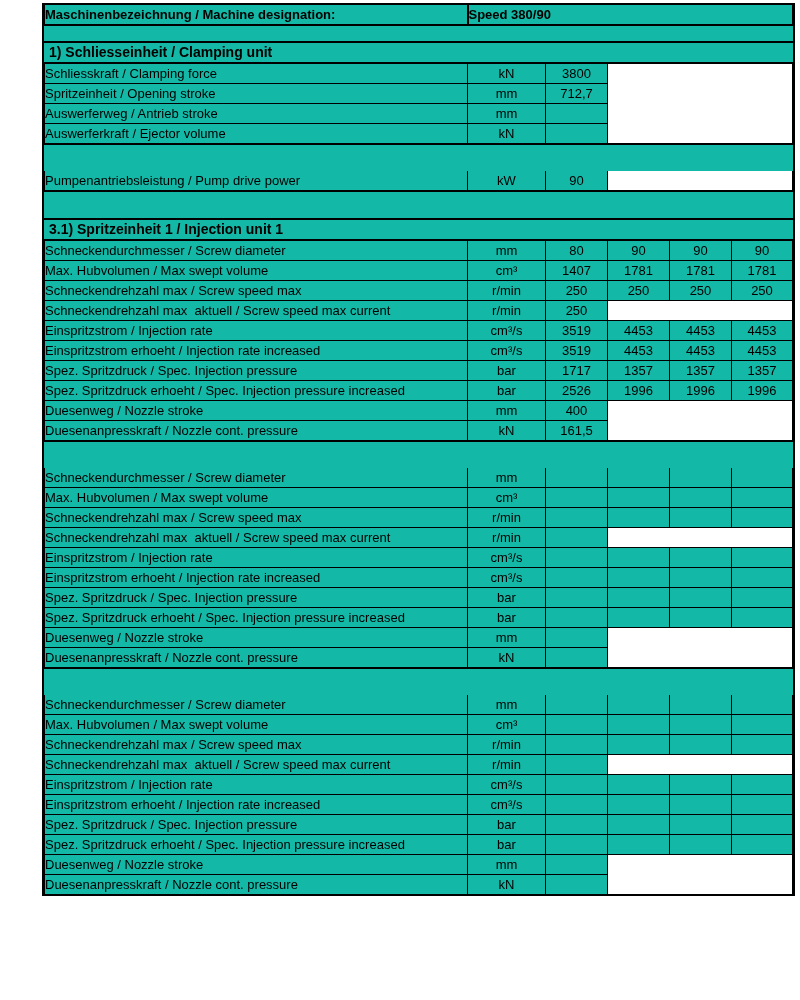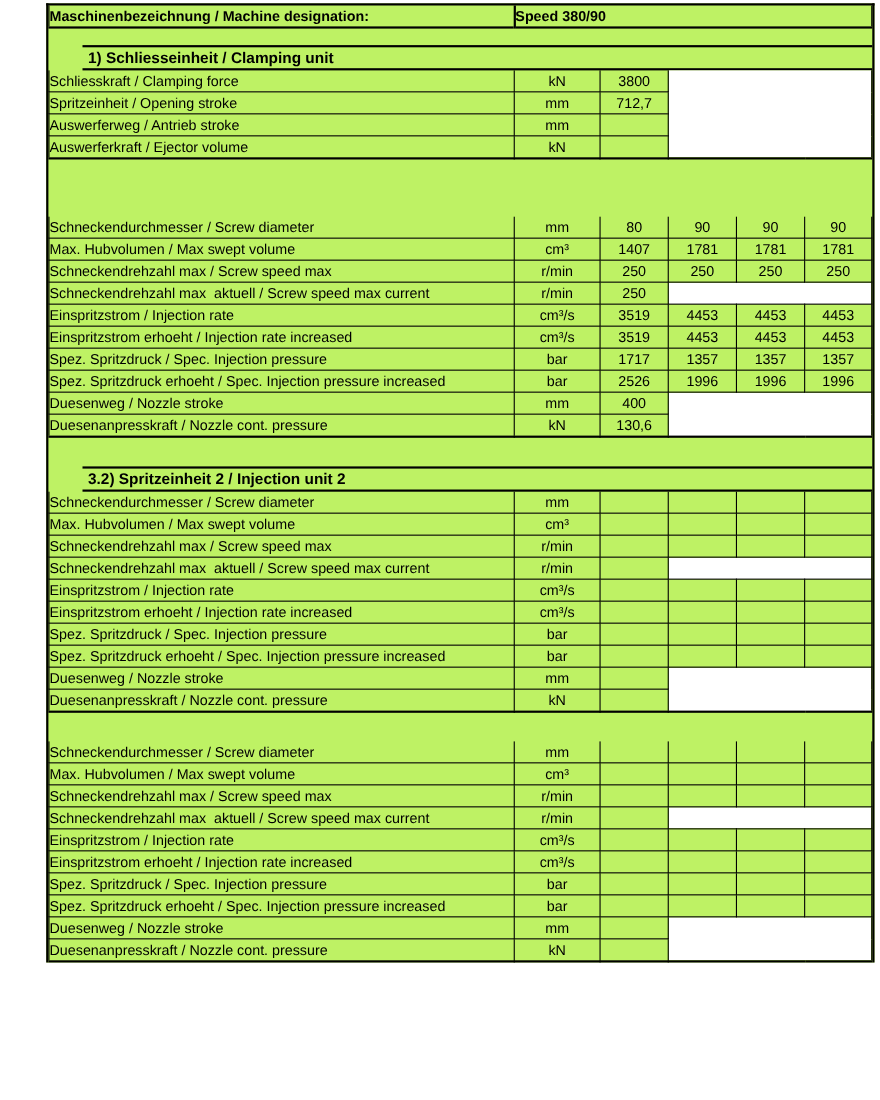--- a/index.html
+++ b/index.html
@@ -9,21 +9,21 @@
     width: 800px;
     height: 1000px;
     font-family: "Liberation Sans", sans-serif;
     color: #000;
   }
   .sheet {
     margin: 3px 0 0 42px;
     width: 749px;
     border: 2px solid #000;
     border-bottom: none;
-    background: #bef264;
+    background: #14b8a6;
   }
   table.t {
     border-collapse: collapse;
     table-layout: fixed;
     width: 100%;
     border-bottom: 2px solid #000;
   }
   table.t td {
     border: 1px solid #000;
     height: 19px;
@@ -43,21 +43,20 @@
   .hdr-table td.h1 { border-right: 2px solid #000; }
   .sec-hdr {
     border-top: 2px solid #000;
     border-bottom: 2px solid #000;
     font-weight: bold;
     font-size: 14px;
     height: 19px;
     line-height: 19px;
     padding-left: 5px;
     white-space: pre;
-    margin-left: 31px;
   }
   .spacer-sm { height: 15px; }
   .spacer    { height: 26px; }
 </style>
 </head>
 <body>
 
 <div class="sheet">
 
   <table class="t hdr-table">
@@ -104,21 +103,40 @@
             <td class="ctr"></td>
           </tr>
           <tr>
             <td class="lbl first">Auswerferkraft / Ejector volume</td>
             <td class="ctr">kN</td>
             <td class="ctr"></td>
           </tr>
         </tbody>
       </table>
       <div class="spacer"></div>
+      <table class="t">
+        <colgroup>
+          <col style="width: 423px;">
+          <col style="width: 78px;">
+          <col style="width: 62px;">
+          <col style="width: 62px;">
+          <col style="width: 62px;">
+          <col>
+        </colgroup>
+        <tbody>
+          <tr>
+            <td class="lbl first">Pumpenantriebsleistung / Pump drive power</td>
+            <td class="ctr">kW</td>
+            <td class="ctr">90</td>
+            <td class="blank last" colspan="3" rowspan="1"></td>
+          </tr>
+        </tbody>
+      </table>
       <div class="spacer"></div>
+      <div class="sec-hdr">3.1) Spritzeinheit 1 / Injection unit 1</div>
       <table class="t">
         <colgroup>
           <col style="width: 423px;">
           <col style="width: 78px;">
           <col style="width: 62px;">
           <col style="width: 62px;">
           <col style="width: 62px;">
           <col>
         </colgroup>
         <tbody>
@@ -186,26 +204,25 @@
           </tr>
           <tr>
             <td class="lbl first">Duesenweg / Nozzle stroke</td>
             <td class="ctr">mm</td>
             <td class="ctr">400</td>
             <td class="blank last" colspan="3" rowspan="2"></td>
           </tr>
           <tr>
             <td class="lbl first">Duesenanpresskraft / Nozzle cont. pressure</td>
             <td class="ctr">kN</td>
-            <td class="ctr">130,6</td>
+            <td class="ctr">161,5</td>
           </tr>
         </tbody>
       </table>
       <div class="spacer"></div>
-      <div class="sec-hdr">3.2) Spritzeinheit 2 / Injection unit 2</div>
       <table class="t">
         <colgroup>
           <col style="width: 423px;">
           <col style="width: 78px;">
           <col style="width: 62px;">
           <col style="width: 62px;">
           <col style="width: 62px;">
           <col>
         </colgroup>
         <tbody>

